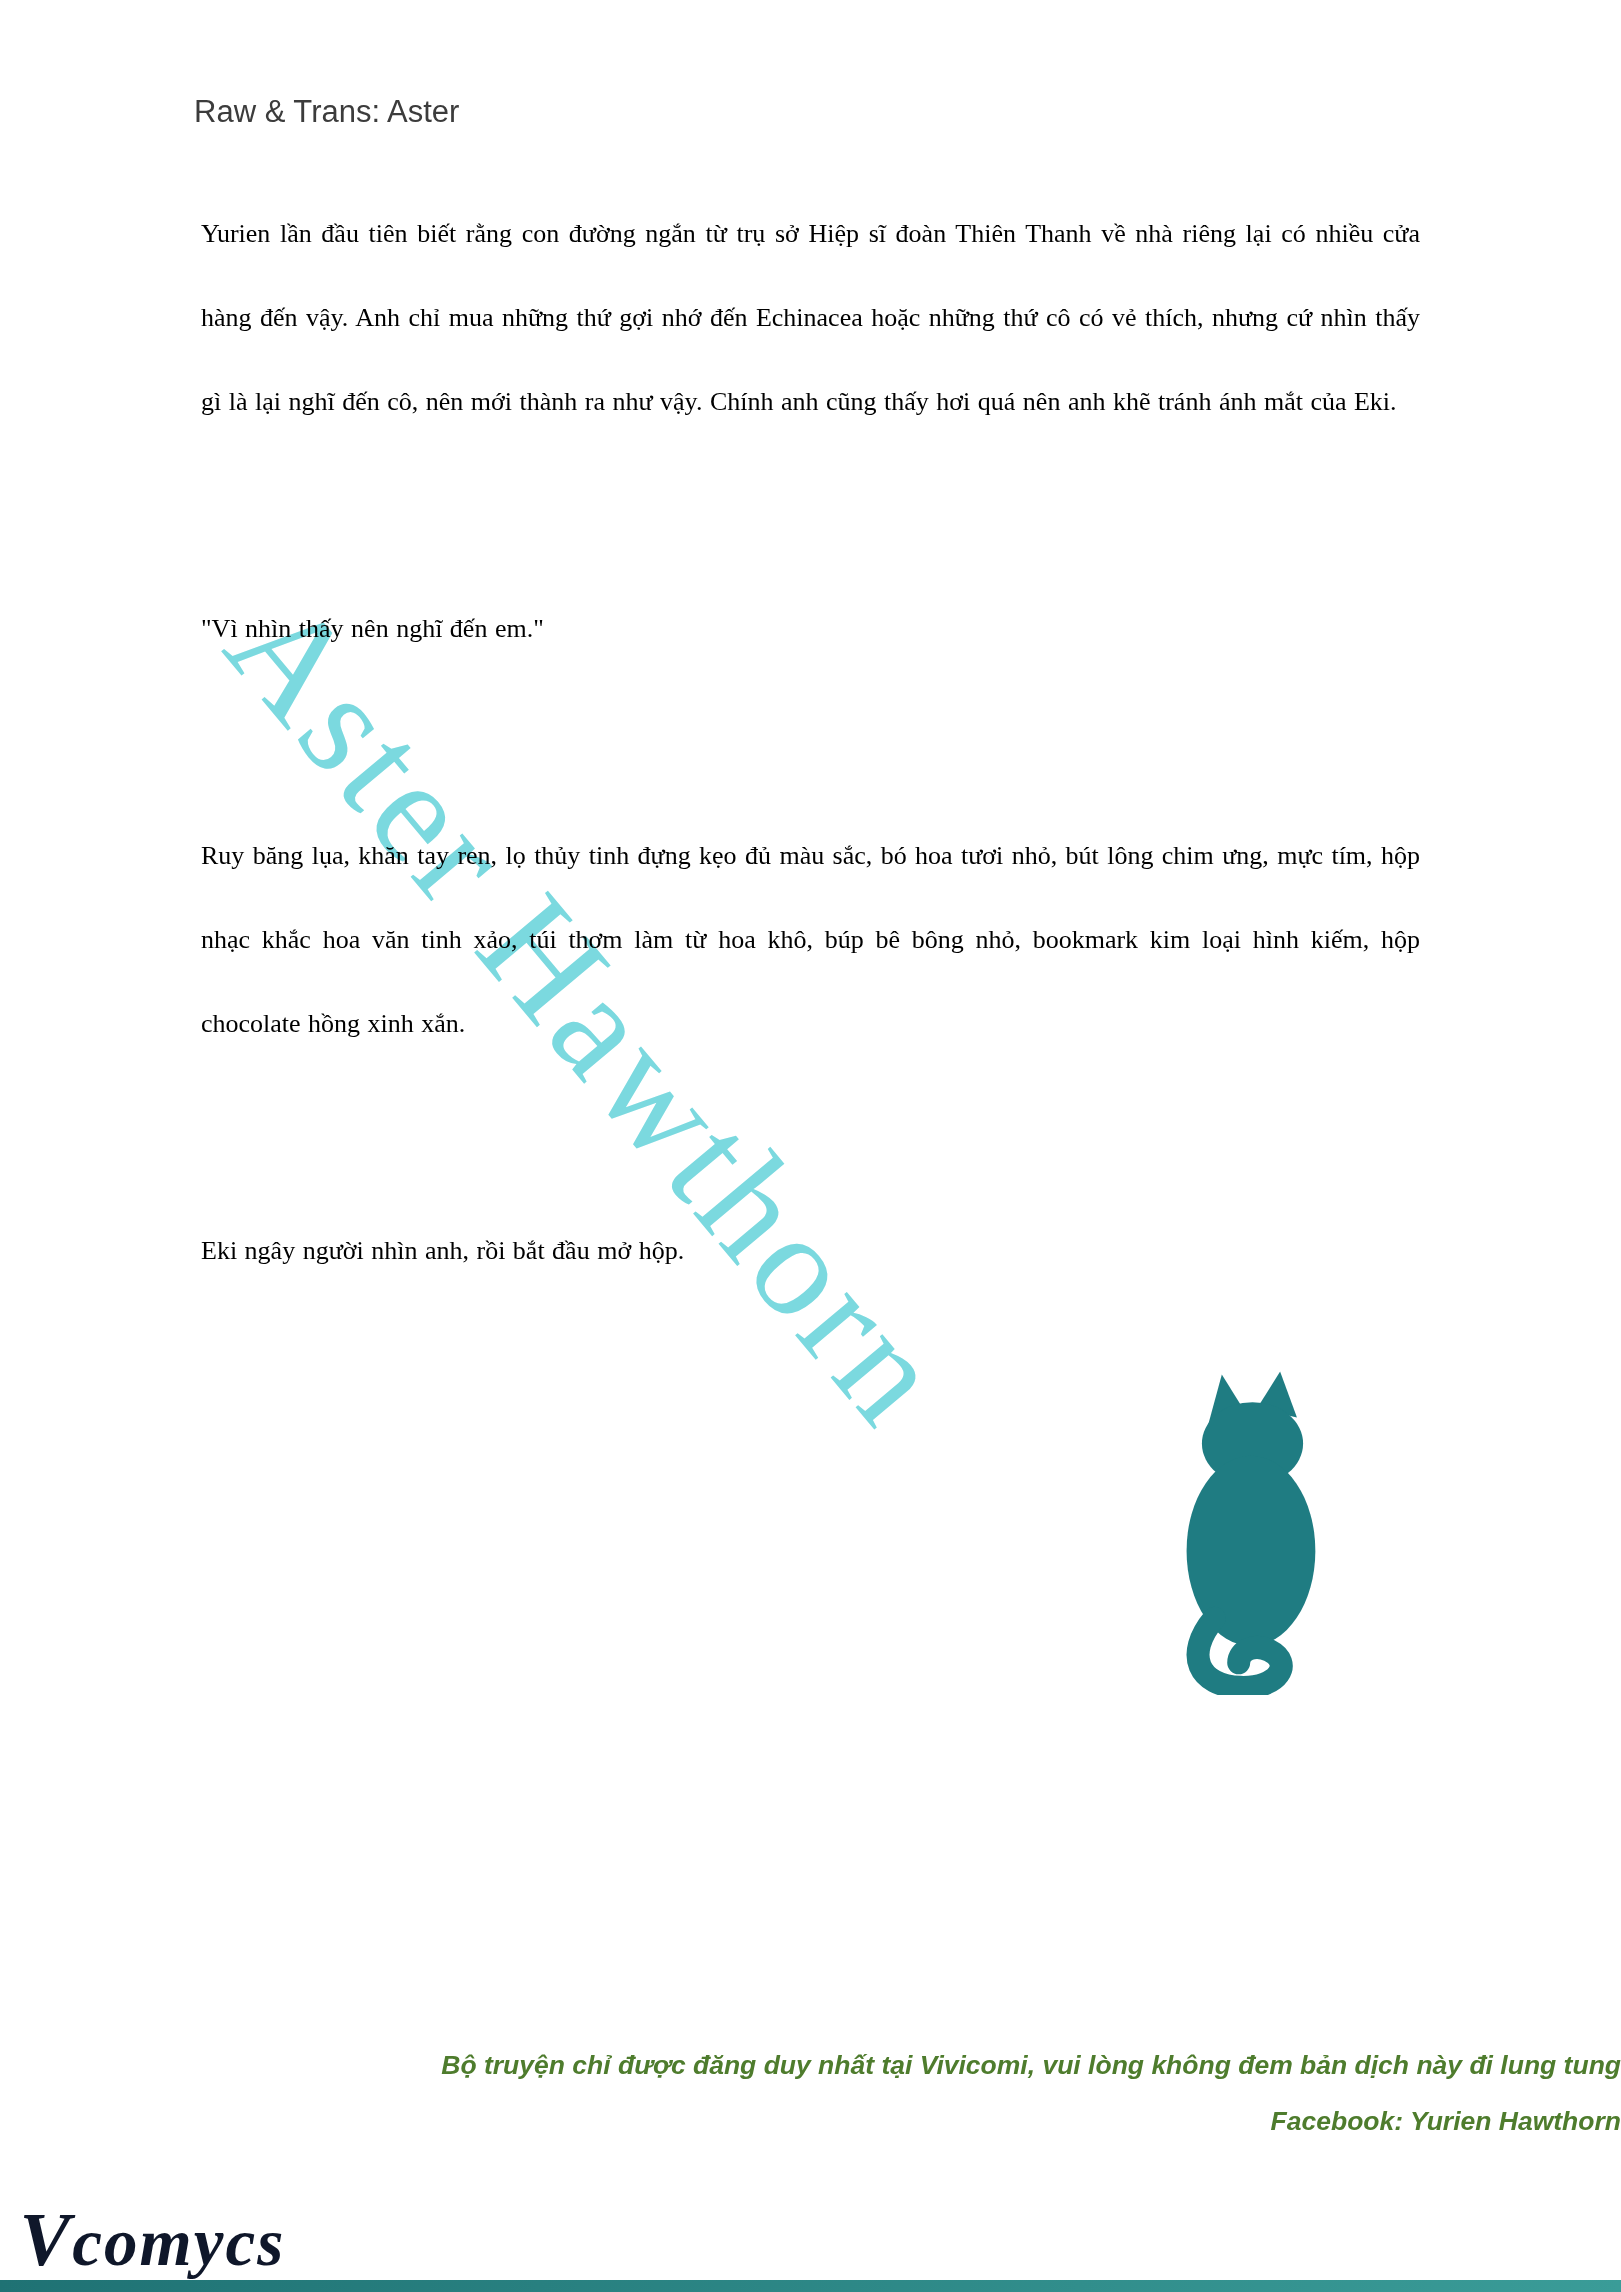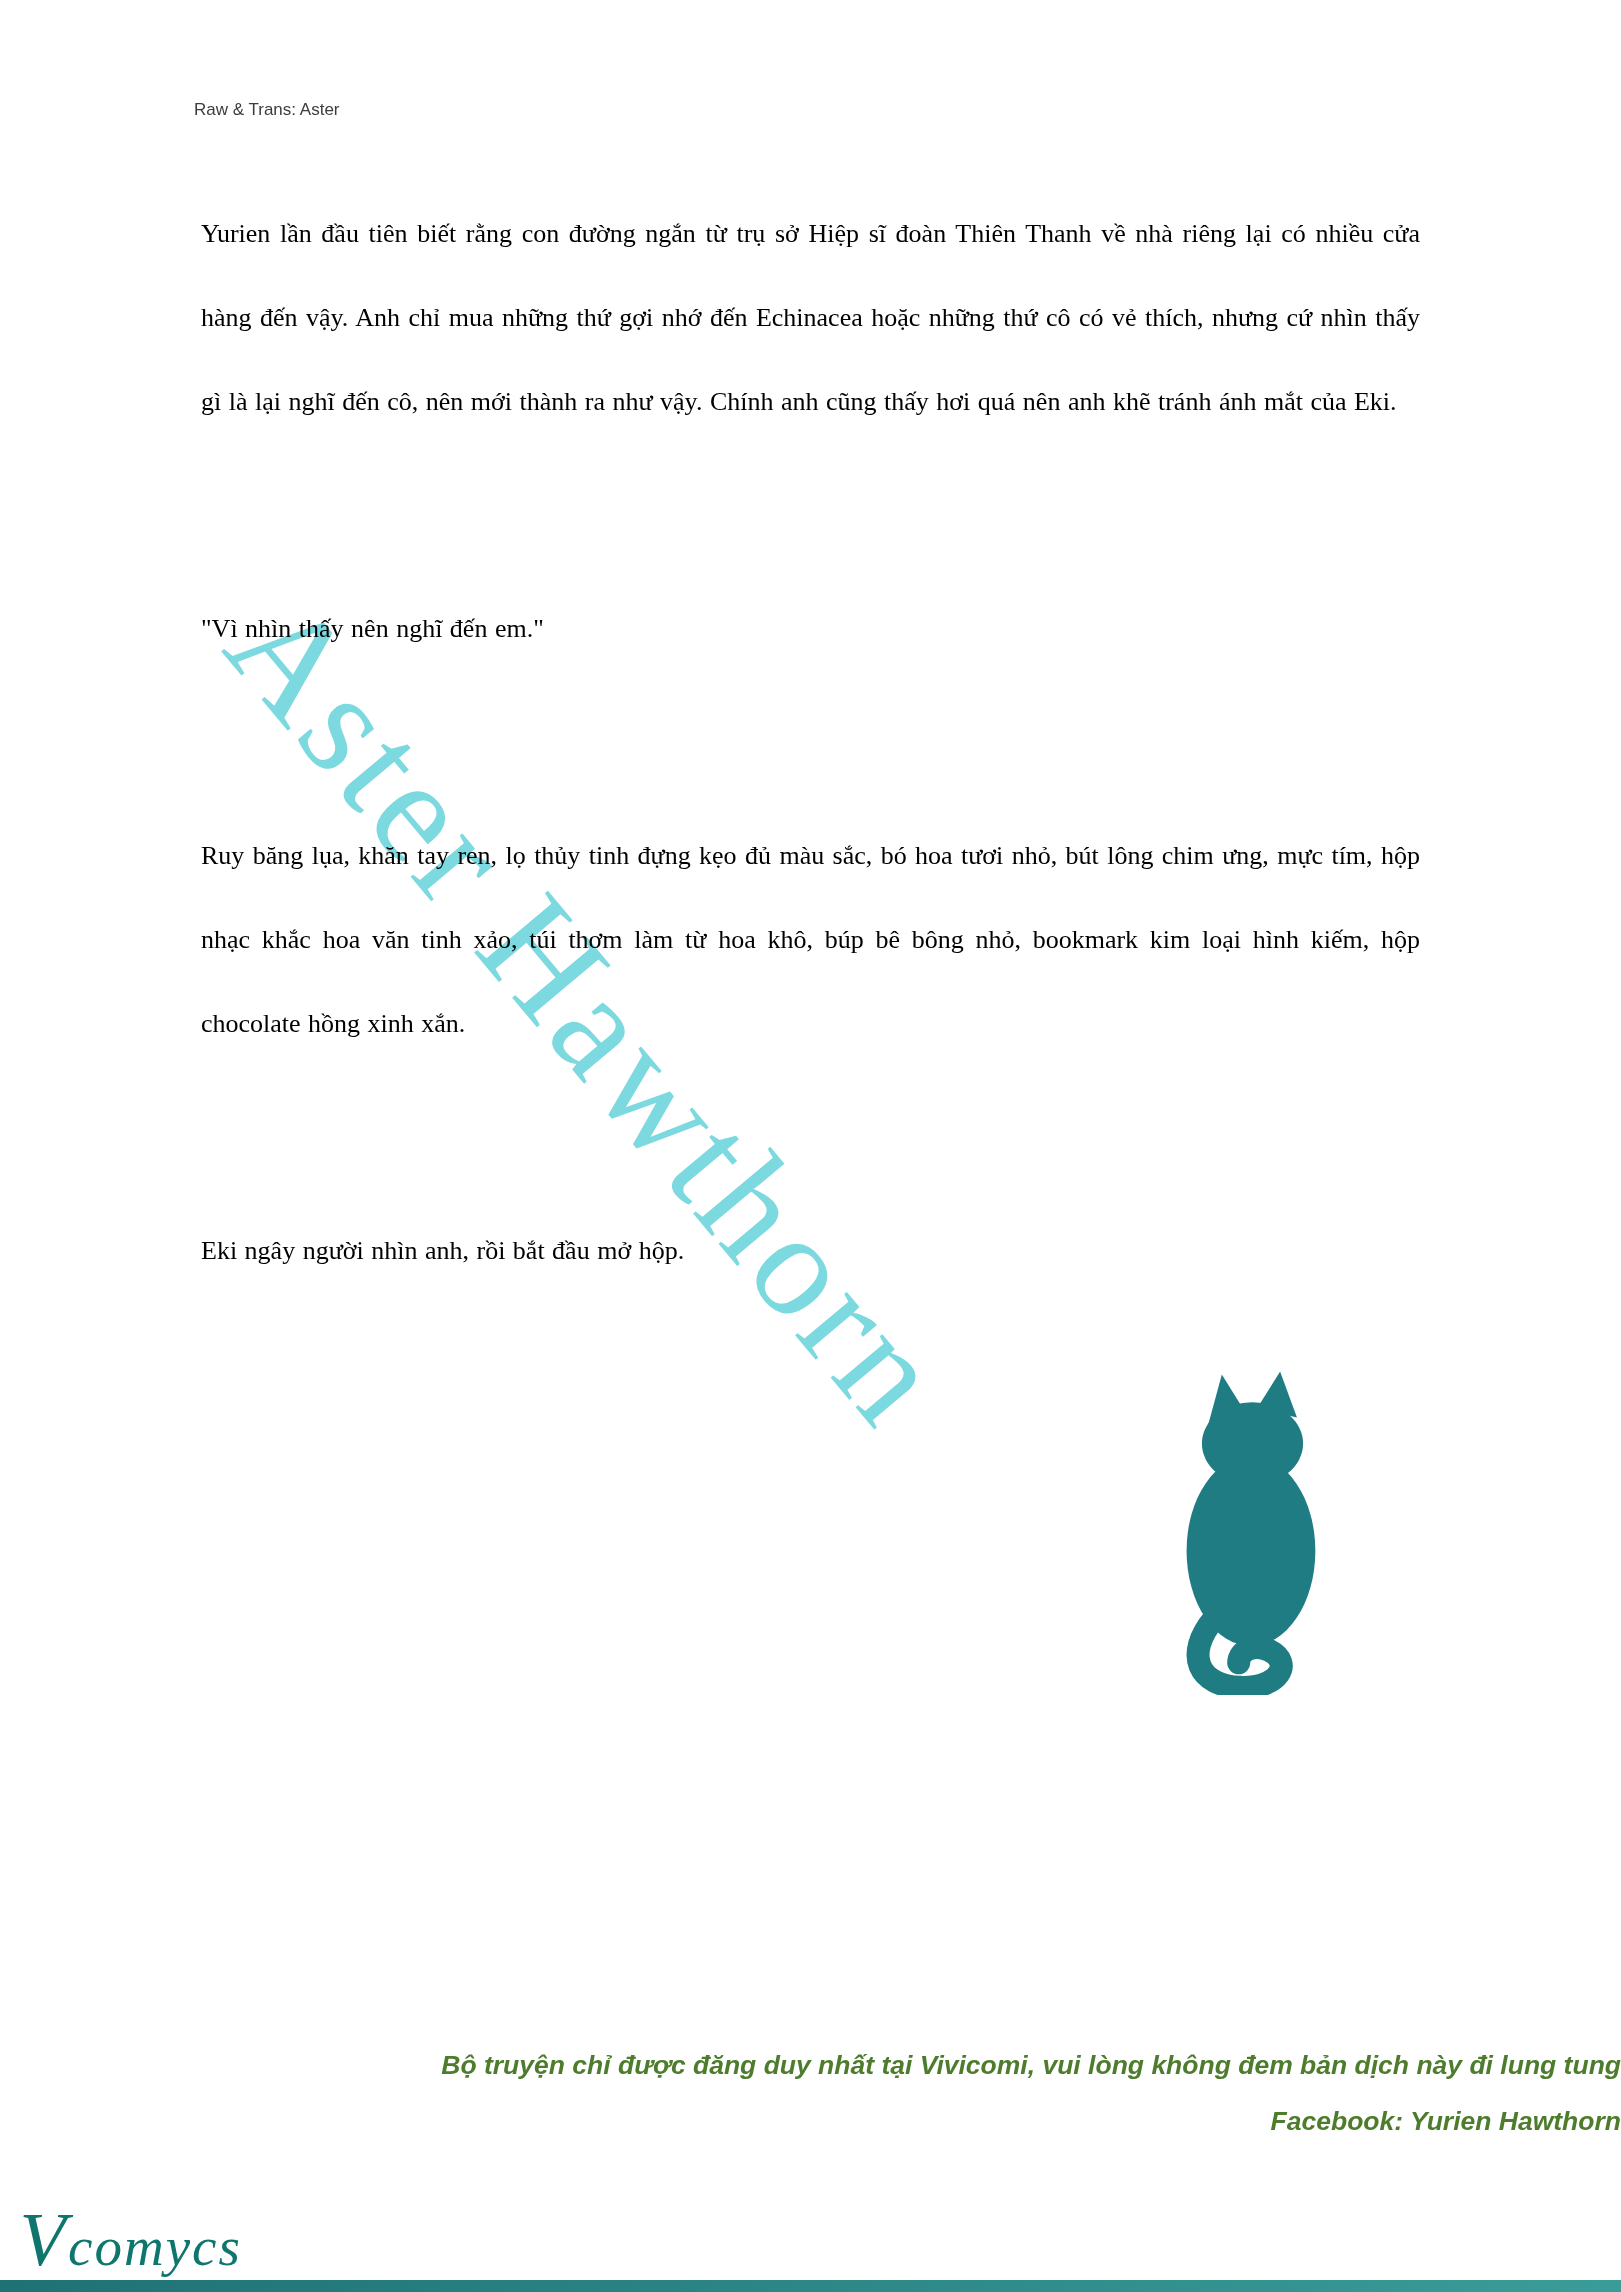--- a/index.html
+++ b/index.html
@@ -10,23 +10,23 @@
     width: 1621px;
     height: 2293px;
     background: #ffffff;
     overflow: hidden;
     font-family: "Liberation Serif", serif;
   }
 
   .header {
     position: absolute;
     left: 194px;
-    top: 100px;
+    top: 94px;
     font-family: "Liberation Sans", sans-serif;
-    font-size: 17px;
+    font-size: 31px;
     color: #3c3c3c;
     z-index: 3;
   }
 
   .watermark {
     position: absolute;
     left: 323px;
     top: 564px;
     font-family: "Liberation Serif", serif;
     font-size: 147px;
@@ -76,24 +76,24 @@
     color: #4e7c2d;
     z-index: 2;
   }
 
   .logo {
     position: absolute;
     left: 19.6px;
     top: 2196px;
     font-family: "Liberation Serif", serif;
     font-style: italic;
-    font-weight: normal;
-    font-size: 55px;
+    font-weight: bold;
+    font-size: 67px;
     letter-spacing: 2px;
-    color: #0f766e;
+    color: #0f172a;
     z-index: 2;
   }
   .logo::first-letter { font-size: 76px; }
 
   .bottom-bar {
     position: absolute;
     left: 0;
     bottom: 0;
     width: 100%;
     height: 12.7px;

